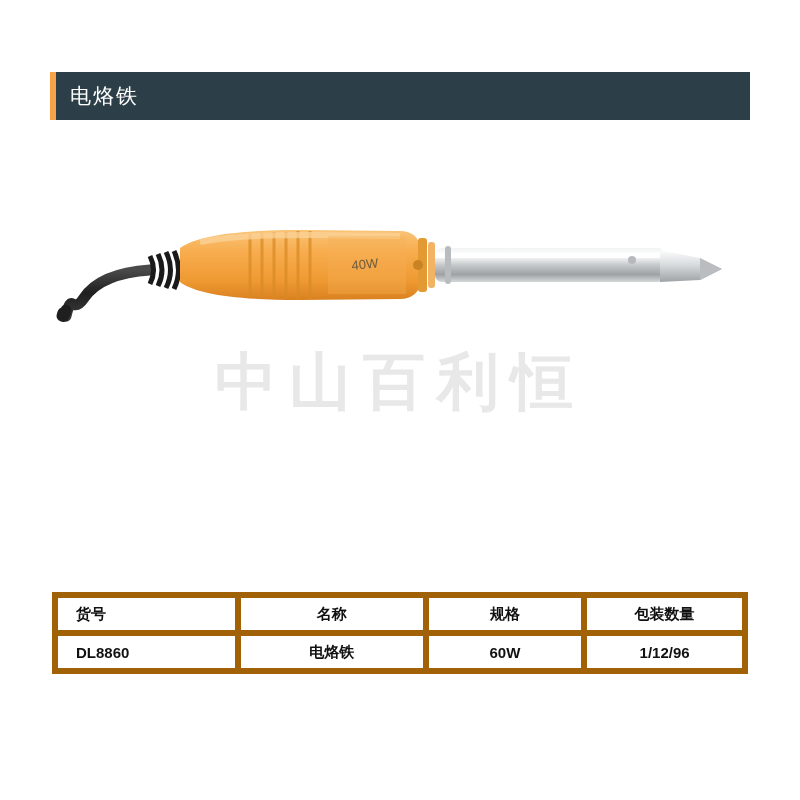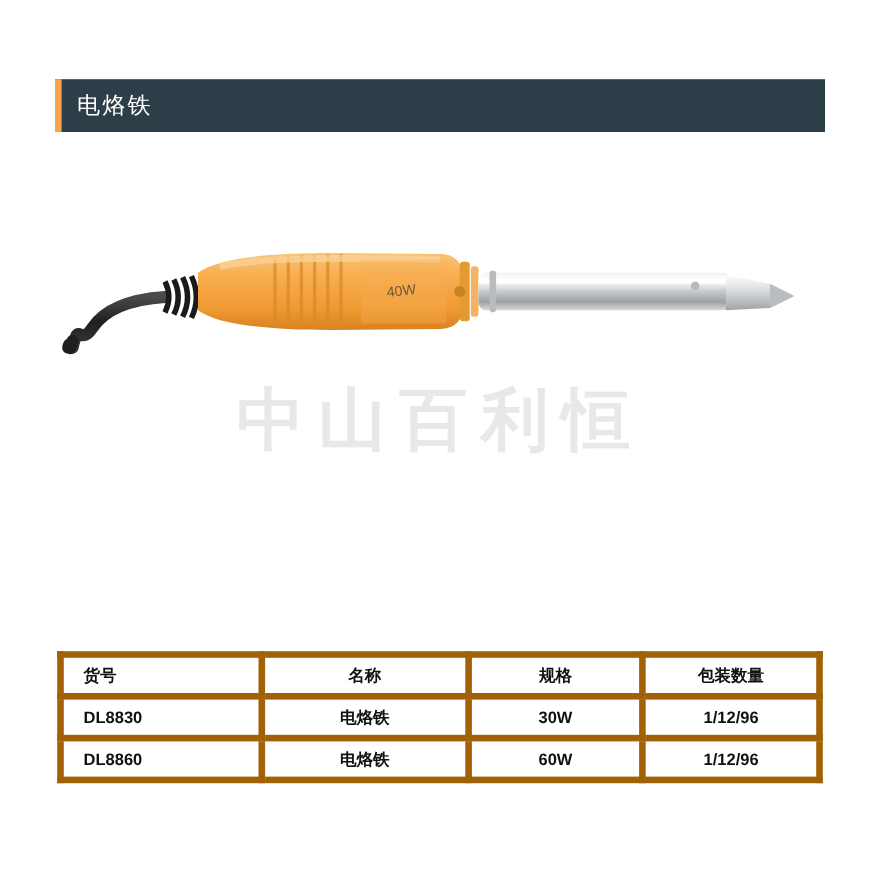--- a/index.html
+++ b/index.html
@@ -207,26 +207,20 @@
       <thead>
         <tr>
           <th>货号</th>
           <th>名称</th>
           <th>规格</th>
           <th>包装数量</th>
         </tr>
       </thead>
       <tbody>
         <tr>
-          <td>DL8830</td>
-          <td>电烙铁</td>
-          <td>30W</td>
-          <td>1/12/96</td>
-        </tr>
-        <tr>
           <td>DL8860</td>
           <td>电烙铁</td>
           <td>60W</td>
           <td>1/12/96</td>
         </tr>
       </tbody>
     </table>
   </div>
 
 </div>

